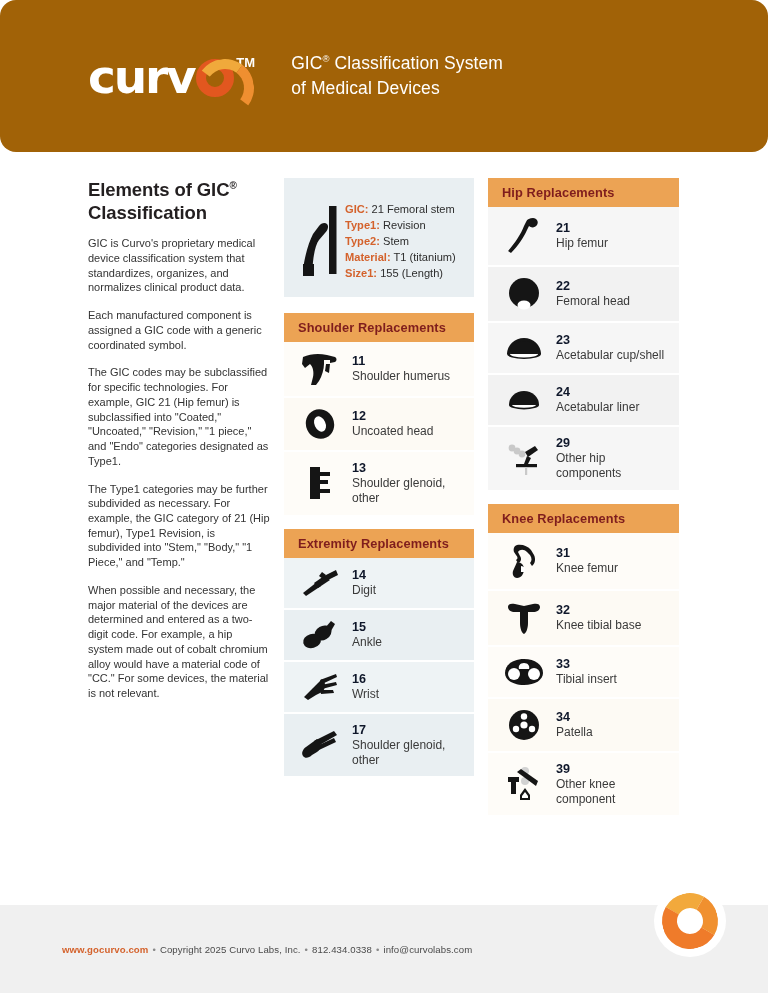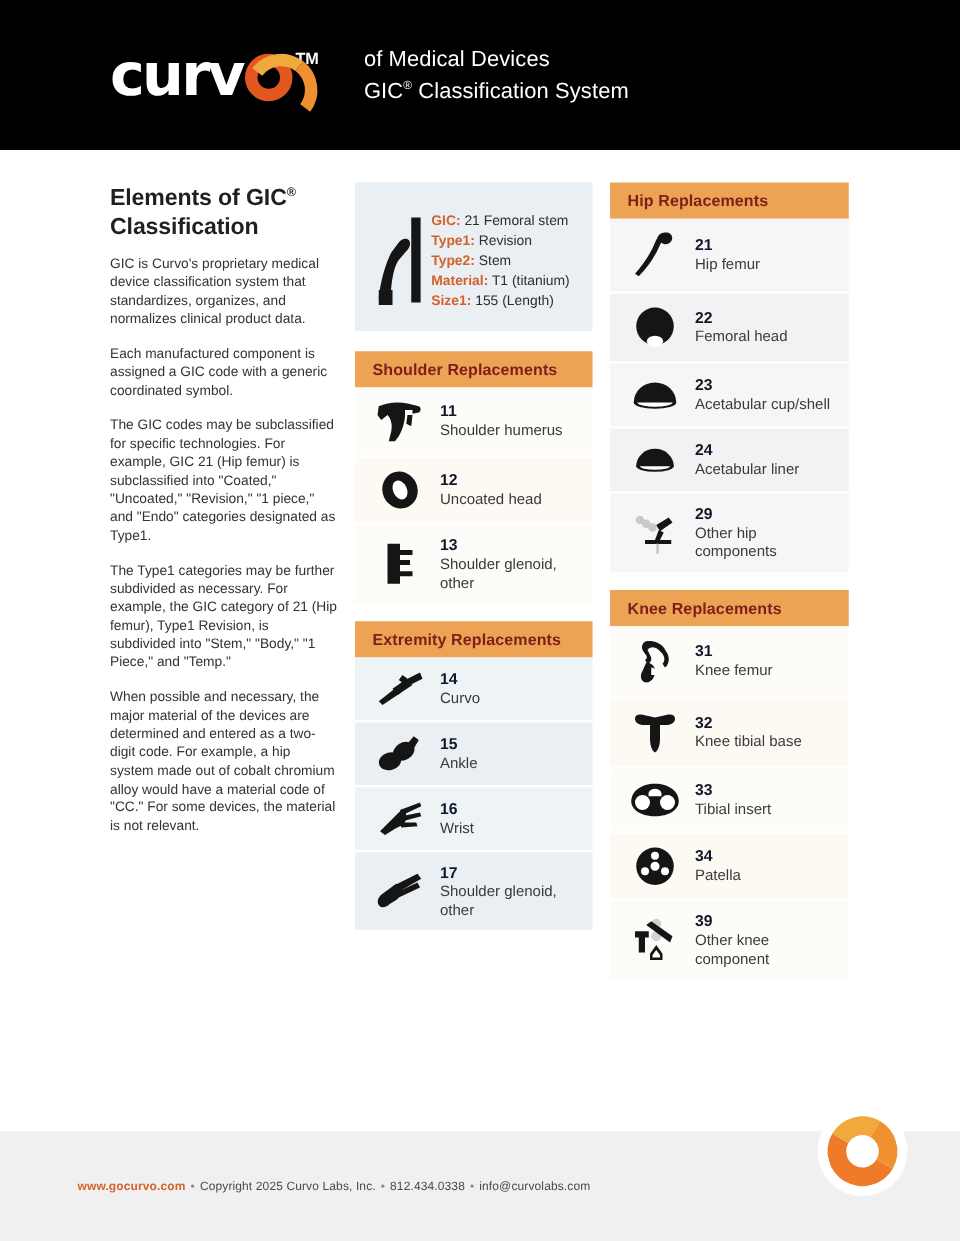--- a/index.html
+++ b/index.html
@@ -6,25 +6,26 @@
   html, body {
     width: 768px; height: 993px;
     background: #ffffff;
     font-family: "Liberation Sans", sans-serif;
     overflow: hidden;
   }
   .page { position: relative; width: 768px; height: 993px; background:#ffffff; }
 
   
   .header {
-    height: 120px;
-    background: #000000;
+    height: 152px;
+    background: #a16207;
     display: flex;
     align-items: center;
     padding-left: 88px;
+    border-radius: 16px;
   }
   .logo-wrap { position: relative; display:flex; align-items:flex-start; }
   .logo-text {
     font-family: "DejaVu Sans", sans-serif;
     font-weight: 700;
     font-size: 47px;
     letter-spacing: -2.2px;
     color: #ffffff;
     line-height: 1;
     display: flex;
@@ -205,24 +206,24 @@
 
   <div class="header">
     <div class="logo-wrap">
       <div class="logo-text">
         <span>curv</span>
         <span class="logo-o"></span>
       </div>
       <span class="logo-tm">TM</span>
     </div>
     <div class="header-title">
-      <div>of Medical Devices</div>
       <div>
         <span>GIC</span><sup>®</sup><span> Classification System</span>
       </div>
+      <div>of Medical Devices</div>
     </div>
   </div>
 
   <div class="body">
 
     <div class="col-left">
       <h1 class="section-title">
         <span>Elements of GIC</span><sup>®</sup><br>
         <span>Classification</span>
       </h1>
@@ -299,21 +300,21 @@
           <div class="icon">
             <svg width="40" height="32" viewBox="0 0 40 32">
               <path d="M36 3 L38 8 L24 15 L22 10 Z" fill="#151515"></path>
               <path d="M24 9 L30 13 L18 21 L14 16 Z" fill="#151515"></path>
               <path d="M17 15 L21 19 L6 29 L3 26 Z" fill="#151515"></path>
               <path d="M22 5 L26 8 L23 12 L19 9 Z" fill="#151515"></path>
             </svg>
           </div>
           <div class="meta">
             <div class="code">14</div>
-            <div class="rowlabel">Curvo</div>
+            <div class="rowlabel">Digit</div>
           </div>
         </div>
         <div class="row">
           <div class="icon">
             <svg width="38" height="32" viewBox="0 0 38 32">
               <path d="M30 2 L34 5 L30 12 L24 9 Z" fill="#151515"></path>
               <ellipse cx="22" cy="14" rx="9" ry="7" transform="rotate(-30 22 14)" fill="#151515"></ellipse>
               <ellipse cx="11" cy="22" rx="9" ry="7" transform="rotate(-15 11 22)" fill="#151515"></ellipse>
               <path d="M4 20 L9 18 L11 28 L5 28 Z" fill="#151515"></path>
             </svg>

